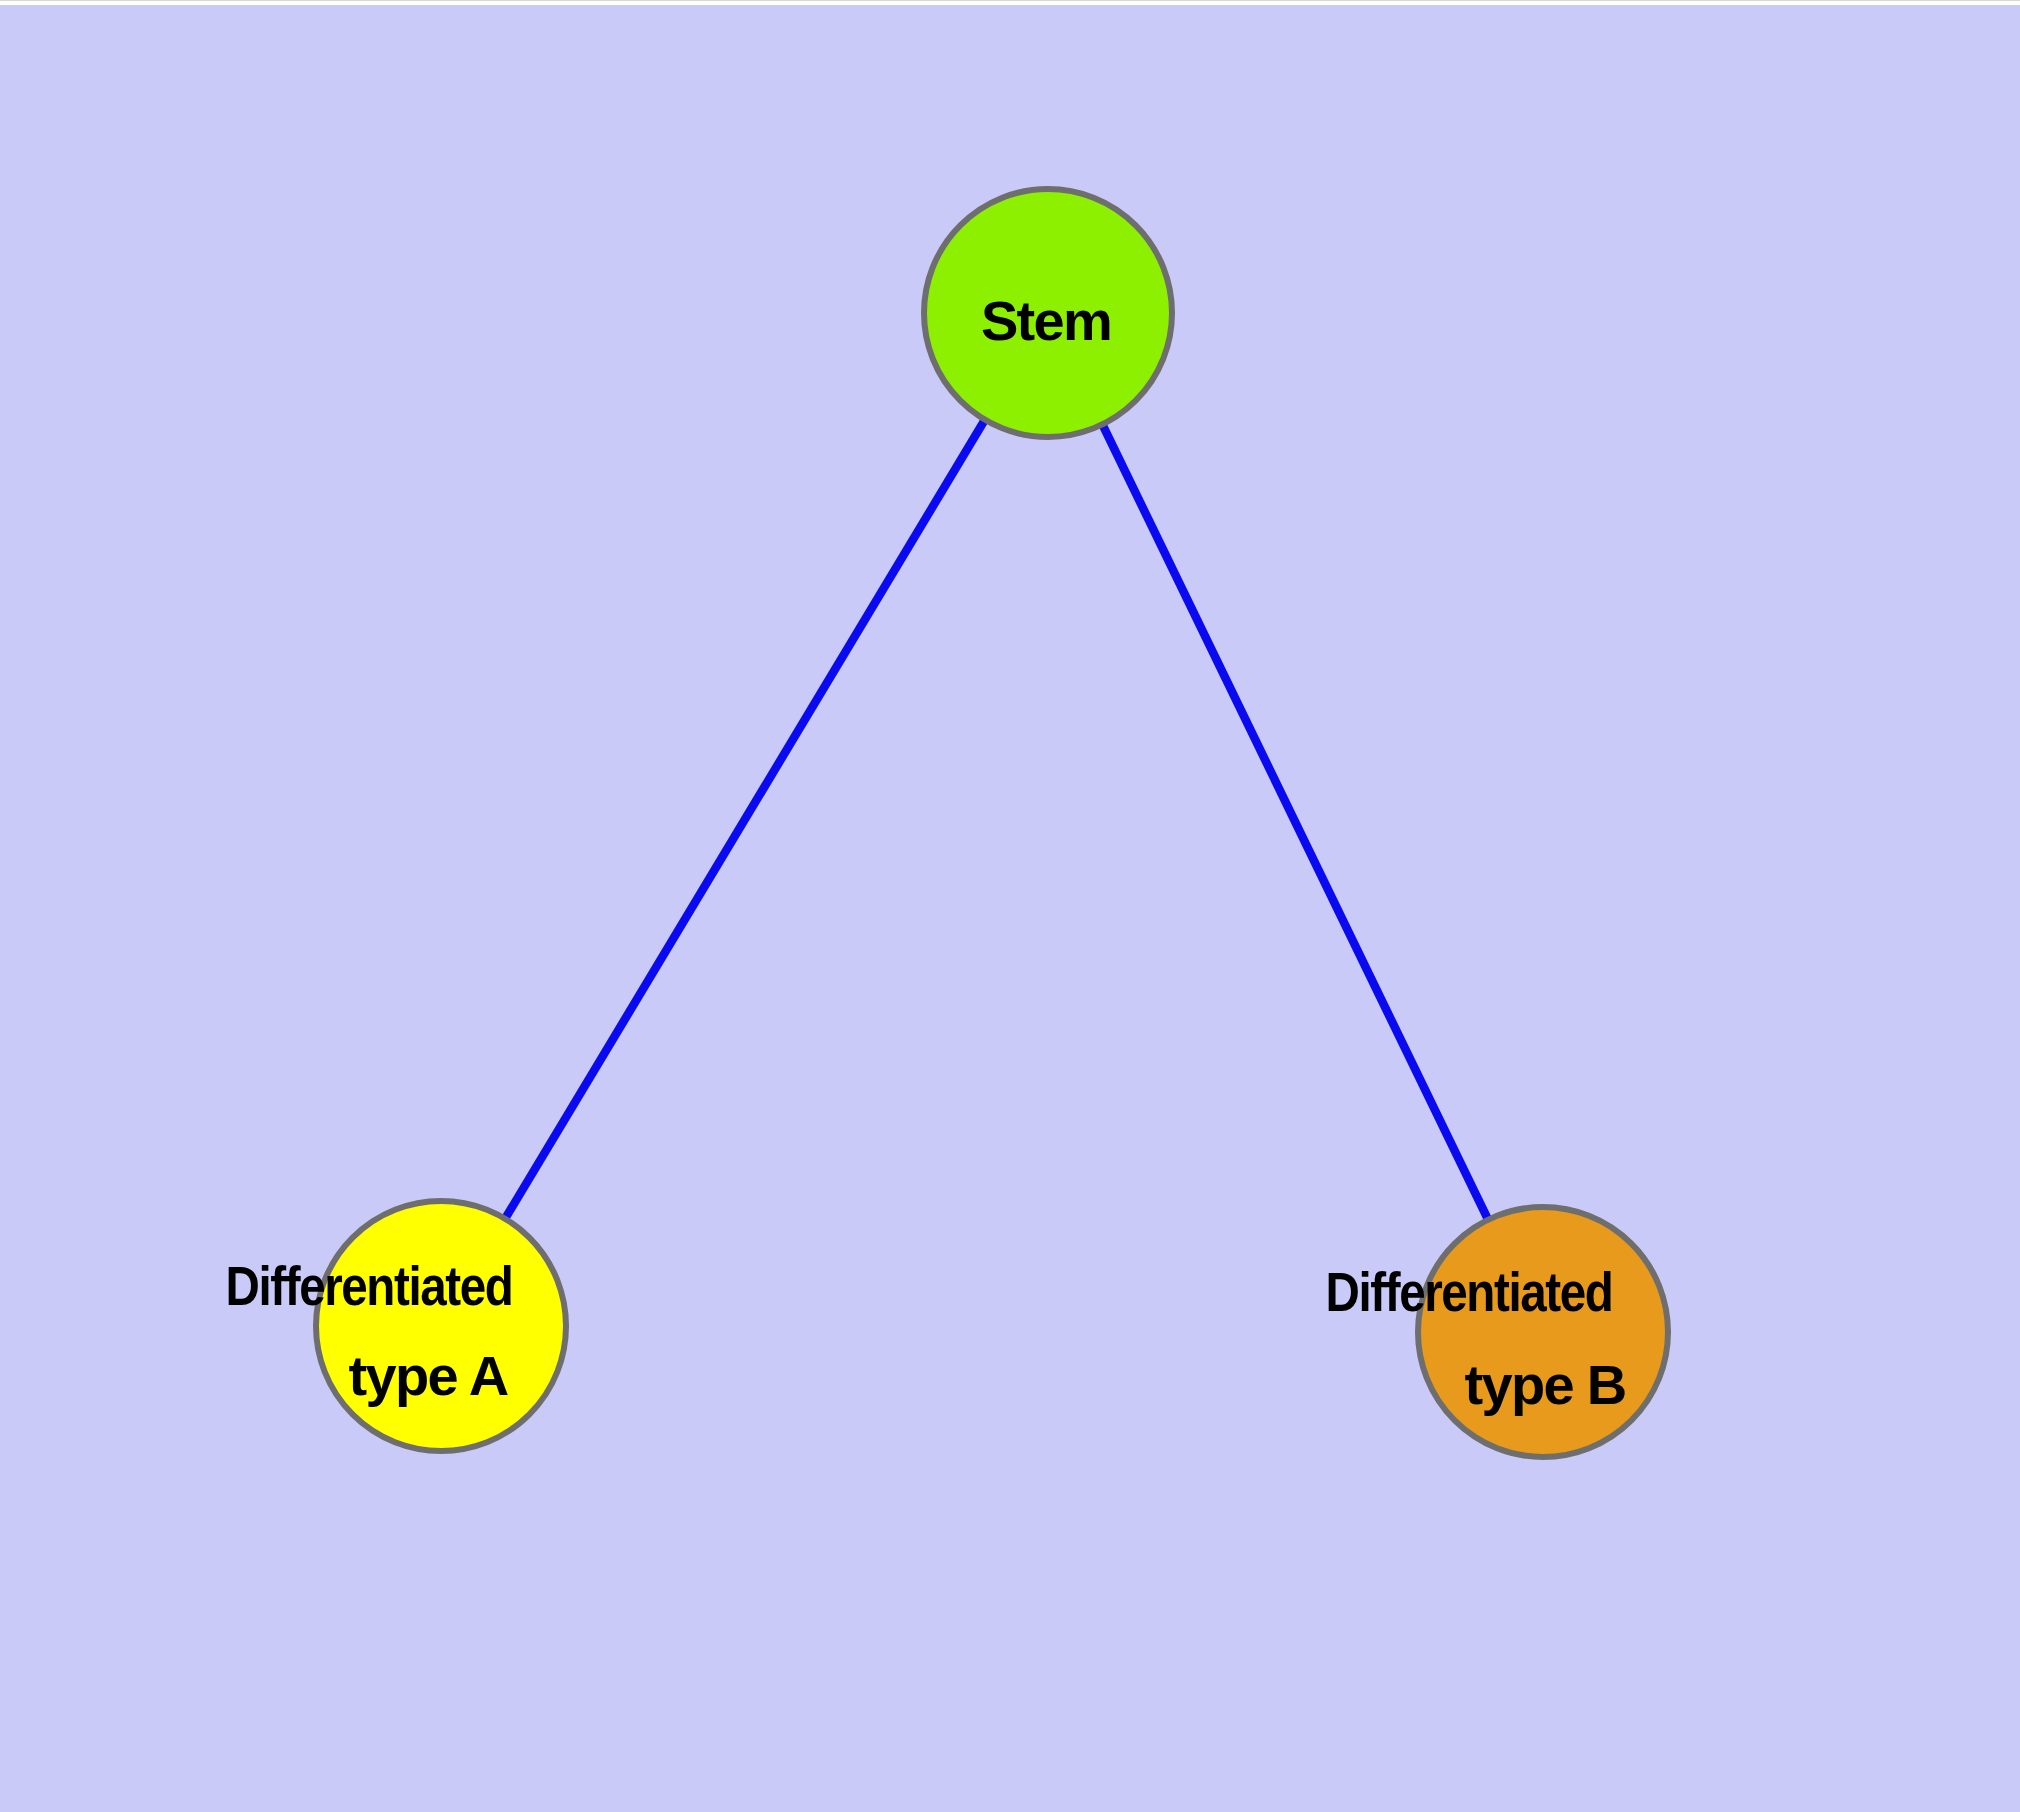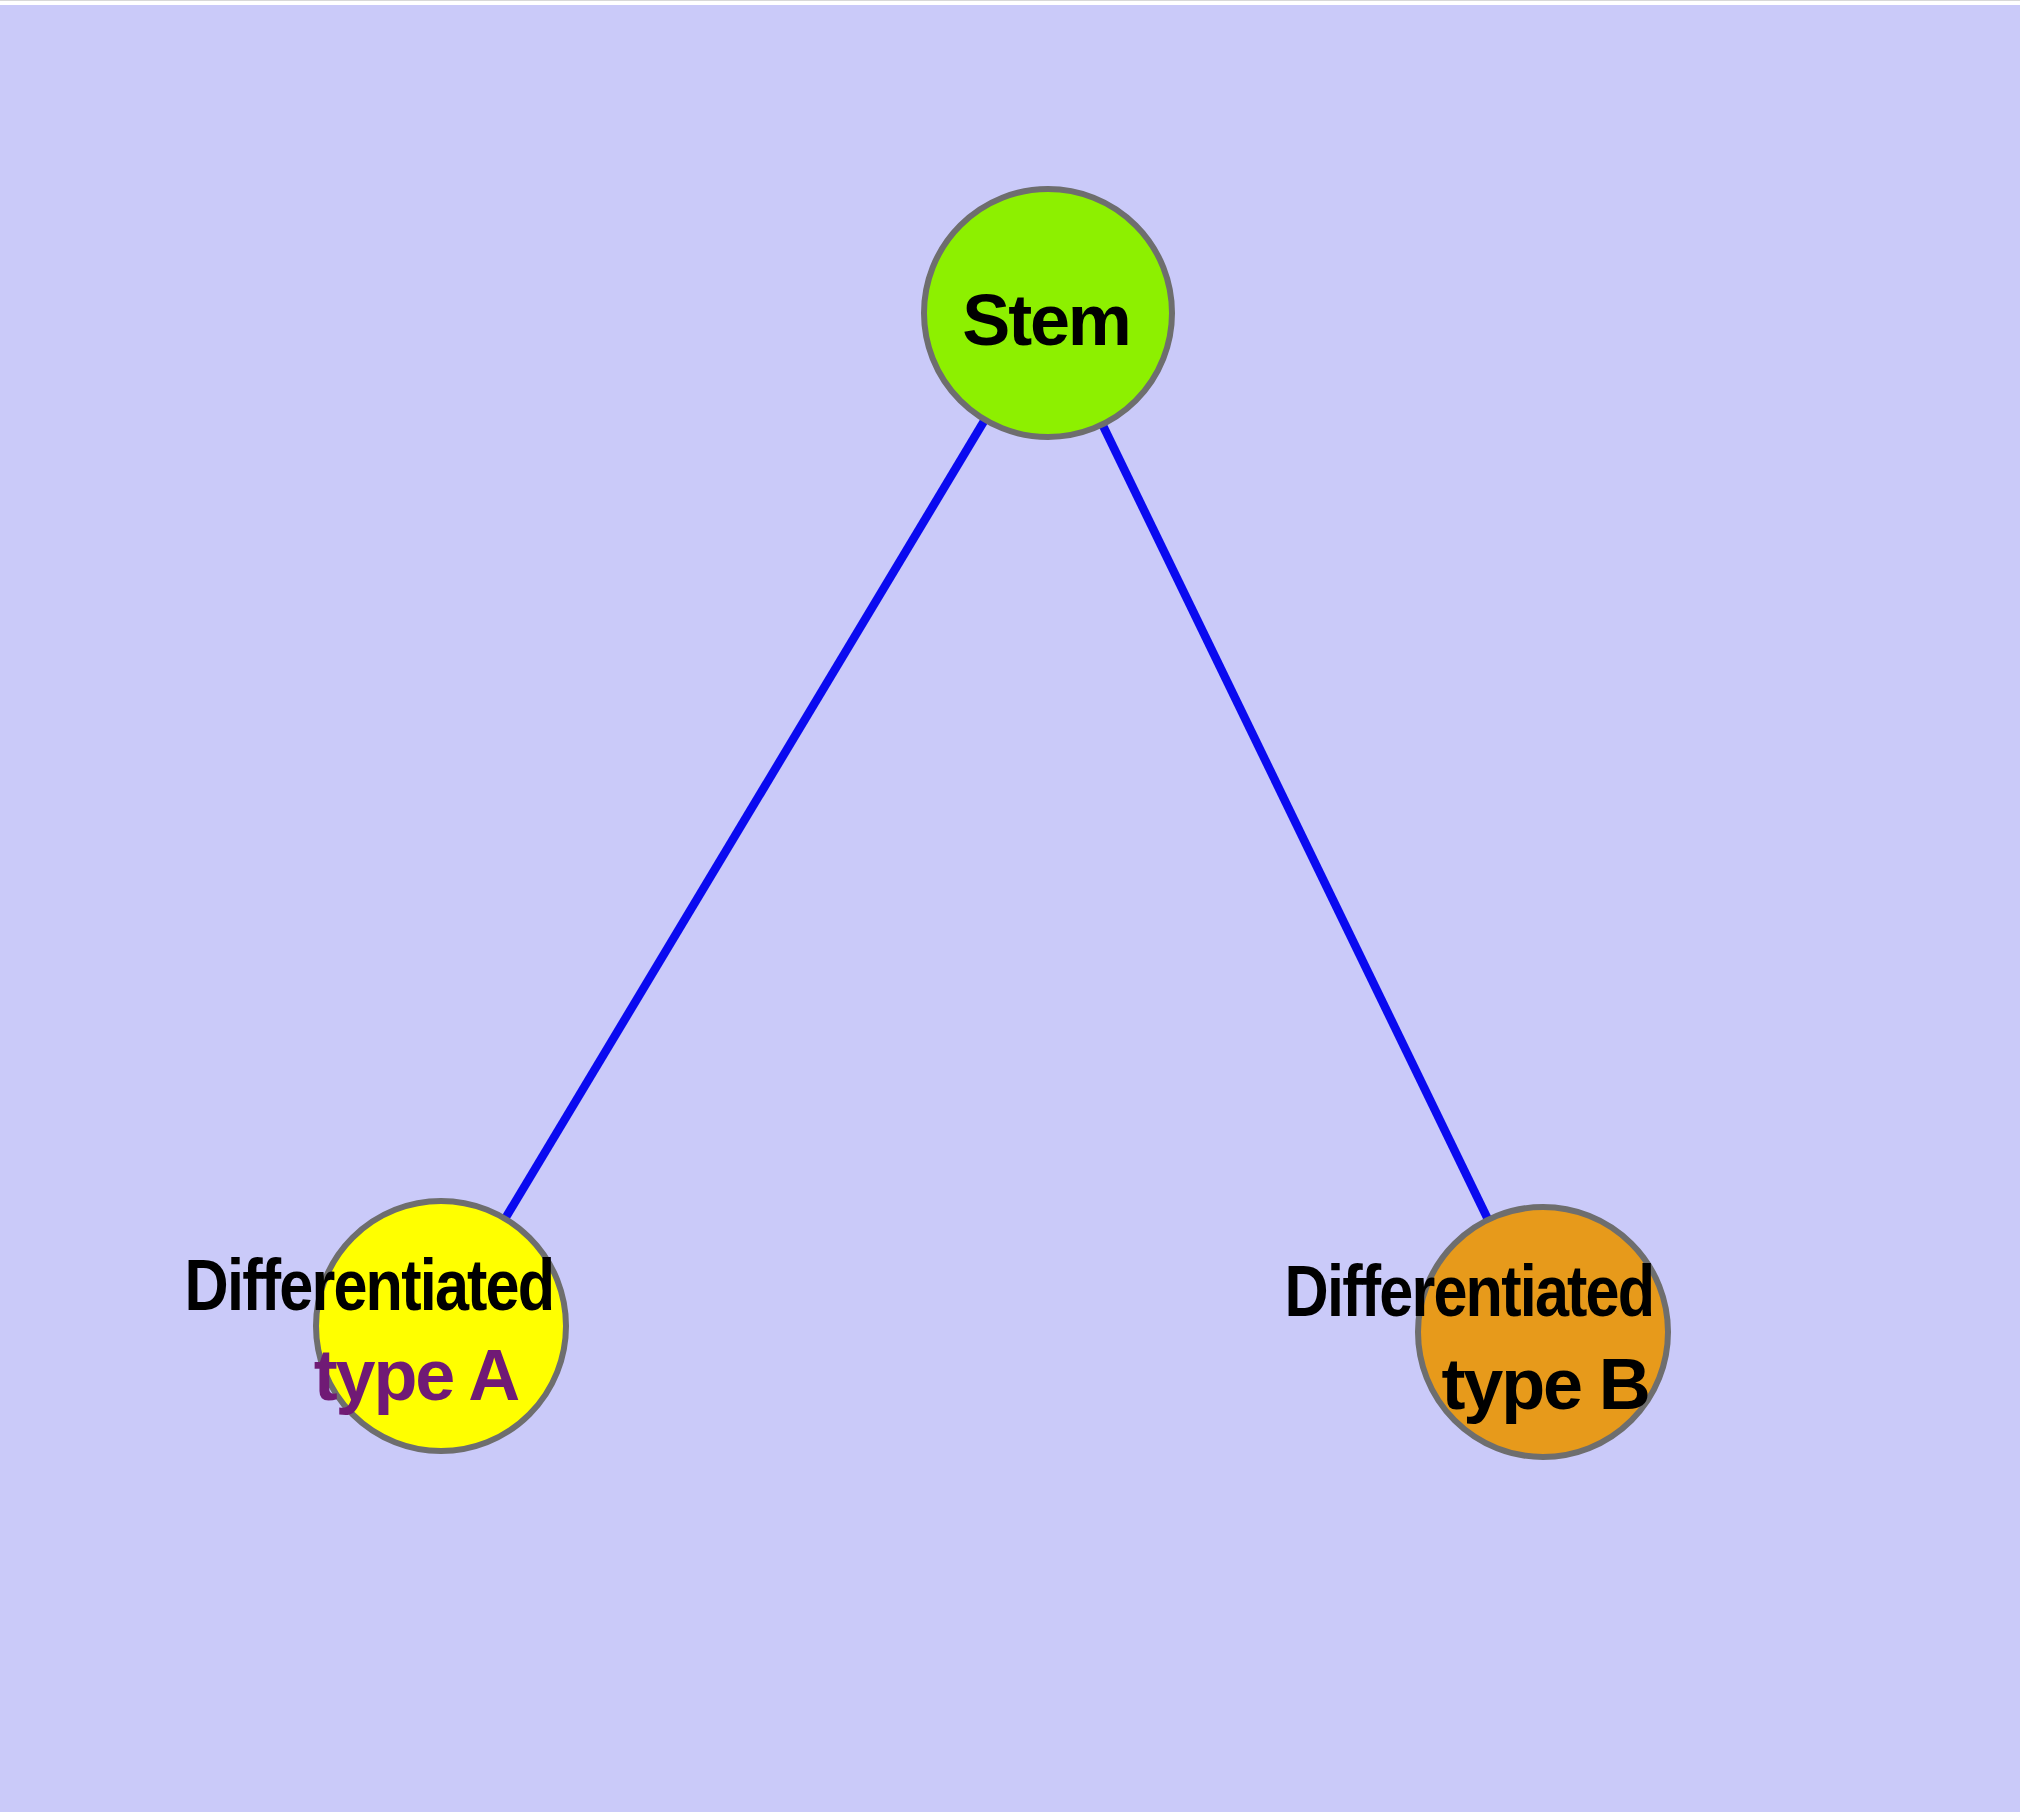--- a/index.html
+++ b/index.html
@@ -36,21 +36,21 @@
     position: absolute;
     border-radius: 50%;
     border: 6.8px solid #6e6e6e;
     box-sizing: border-box;
     z-index: 2;
   }
   .nlabel {
     position: absolute;
     transform: translate(-50%, -50%);
     font-weight: bold;
-    font-size: 72px;
+    font-size: 56px;
     letter-spacing: -0.03em;
     line-height: 1.1;
     color: #000000;
     white-space: nowrap;
     z-index: 3;
     text-align: center;
   }
   .nlabel span { display: inline-block; }
   .nlabel.condensed span { transform: scaleX(0.85); }
 </style>
@@ -70,21 +70,21 @@
   <div class="node" style="left: 313px; top: 1198px; width: 256px; height: 256px; background: rgb(255, 255, 0); border-color: rgb(110, 110, 110); border-width: 6.8px;"></div>
   <div class="node" style="left: 1415px; top: 1204px; width: 256px; height: 256px; background: rgb(231, 154, 27); border-color: rgb(110, 110, 110); border-width: 6.8px;"></div>
 
   <div class="nlabel" style="left: 1046px; top: 321px; color: rgb(0, 0, 0);">
     <span>Stem</span>
   </div>
 
   <div class="nlabel condensed" style="left: 369px; top: 1286px; color: rgb(0, 0, 0);">
     <span>Differentiated</span>
   </div>
-  <div class="nlabel" style="left: 416px; top: 1376px; color: #701a75; text-align: center;">
+  <div class="nlabel" style="left: 428px; top: 1376px; color: #000000; text-align: center;">
     <span>type A</span>
   </div>
 
   <div class="nlabel condensed" style="left: 1469px; top: 1292px; color: rgb(0, 0, 0);">
     <span>Differentiated</span>
   </div>
   <div class="nlabel" style="left: 1533px; top: 1385px; color: rgb(0, 0, 0); margin-left: 12px;">
     <span>type B</span>
   </div>
 

